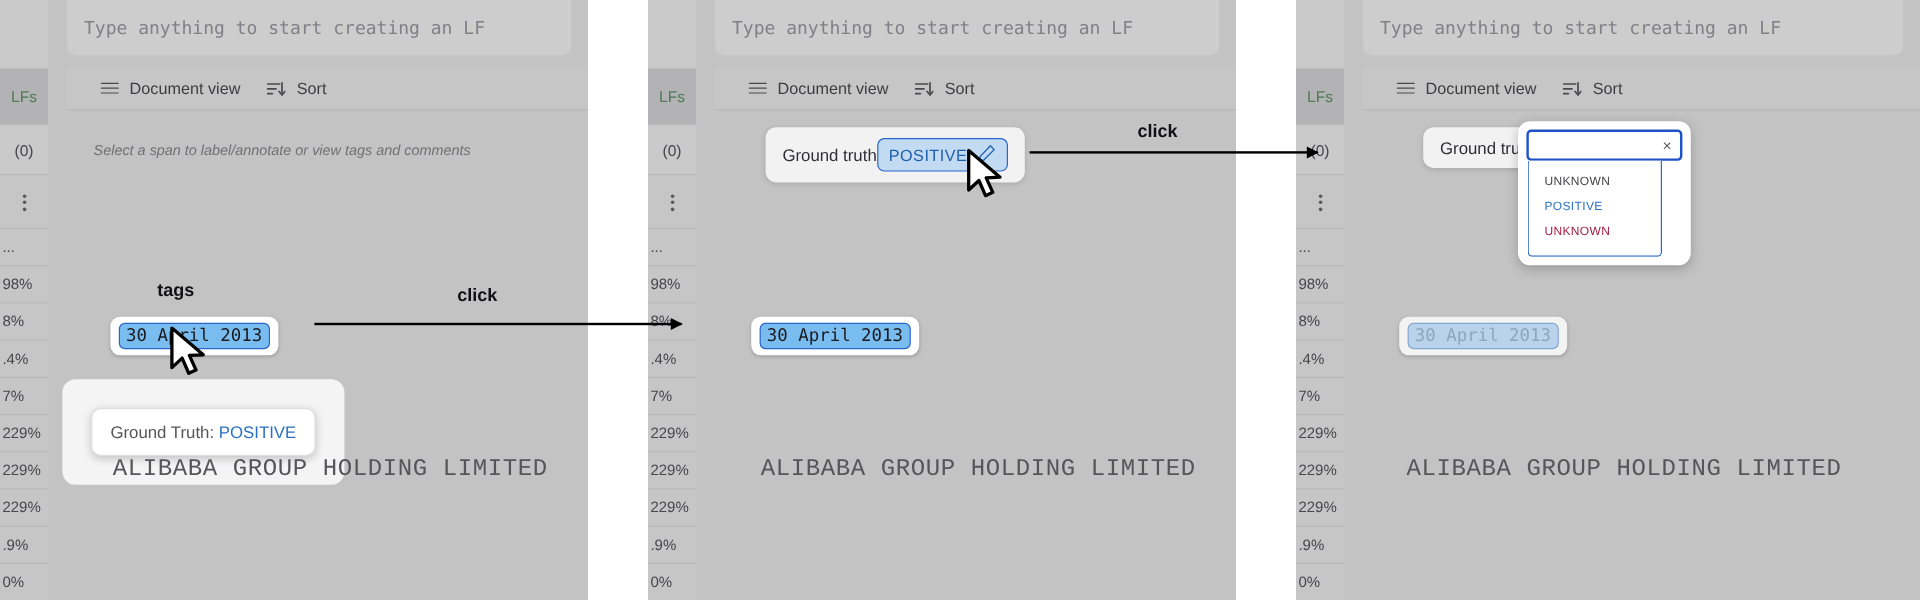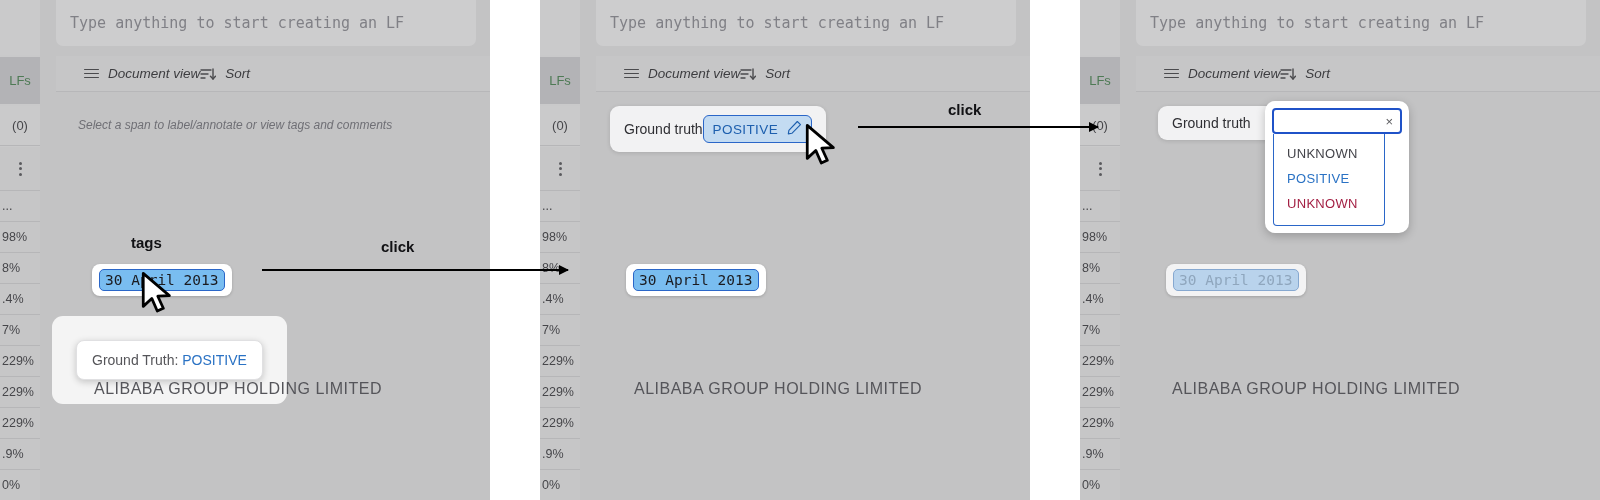--- a/index.html
+++ b/index.html
@@ -51,32 +51,32 @@
   
   .searchbar {
     position: absolute; height: 42px; border-radius: 7px;
     background: #cdcdce; display: flex; align-items: center; padding: 0 14px;
   }
   .searchbar span { color: #808086; font-size: 15px; font-family: "DejaVu Sans Mono", monospace; }
 
   
   .toolbar {
     position: absolute; height: 36px; background: #c6c6c7;
-    border-bottom: 1px solid #b7b7b9; display: flex; align-items: center; padding-left: 28px; font-style: italic;
+    border-bottom: 1px solid #b7b7b9; display: flex; align-items: center; gap: 22px; padding-left: 28px;
   }
   .tb-item { display: flex; align-items: center; gap: 9px; color: #3d3d40; font-size: 13.5px; }
   .icon-hamburger { display: inline-flex; flex-direction: column; gap: 2.5px; width: 15px; }
   .icon-hamburger i { display: block; height: 1.6px; background: #4a4a4d; border-radius: 1px; }
   .icon-sort { width: 16px; height: 14px; position: relative; }
   .hint {
     position: absolute; font-style: italic; color: #6f6f75; font-size: 12px;
   }
   .corp {
-    position: absolute; font-family: Liberation Sans, sans-serif;
-    font-size: 16px; color: #55555a; letter-spacing: .5px; white-space: nowrap;
+    position: absolute; font-family: Liberation Mono, monospace;
+    font-size: 20px; color: #55555a; letter-spacing: .5px; white-space: nowrap;
   }
 
   
   .spanwrap {
     position: absolute; background: #ffffff; border-radius: 8px; padding: 5px 7px;
     box-shadow: 0 1px 3px rgba(0,0,0,.18);
   }
   .spanchip {
     font-family: "DejaVu Sans Mono", monospace; font-size: 14.5px;
     background: #79bdf0; color: #1b1b1f; border: 1.6px solid #2a66c8;
@@ -96,20 +96,21 @@
     position: absolute; background: rgba(255,255,255,.82); border-radius: 11px;
     padding: 24px;
     margin-top: 28px;
   }
 
   
   .gt-card {
     position: absolute; background: #f2f2f3; border-radius: 9px;
     display: flex; align-items: center; padding: 9px 14px;
     box-shadow: 0 1px 4px rgba(0,0,0,.13);
+    margin-left: 28px;
   }
   .gt-label { font-size: 14px; color: #2f2f33; }
   .gt-chip {
     display: flex; align-items: center; gap: 9px;
     background: #c3dbf2; border: 1.6px solid #2a66c8; border-radius: 6px;
     padding: 4px 9px; color: #1d5fae; font-size: 13.5px; letter-spacing: .4px;
   }
 
   
   .dd-shell {
@@ -120,21 +121,21 @@
     width: 130px; height: 26px; border: 2px solid #1f52c8; border-radius: 4px;
     background: #fff; display: flex; align-items: center; justify-content: flex-end;
     padding-right: 7px; color: #5c5c60; font-size: 13px;
   }
   .dd-menu {
     margin-top: 0px; width: 112px; background: #fff;
     border: 1.4px solid #2a66c8; border-top: none;
     border-radius: 0 0 4px 4px; padding: 7px 0 9px 0;
     margin-left: 1px;
   }
-  .dd-opt { padding: 5px 13px; font-size: 13px; letter-spacing: .3px; }
+  .dd-opt { padding: 5px 13px; font-size: 10px; letter-spacing: .3px; }
 
   
   .anno-label {
     position: absolute; font-weight: bold; font-size: 15px; color: #111114;
   }
   .anno-arrow { position: absolute; height: 2px; background: #000; }
   .anno-arrow::after {
     content: ""; position: absolute; right: -1px; top: -4px;
     border-left: 10px solid #000; border-top: 5px solid transparent; border-bottom: 5px solid transparent;
   }

